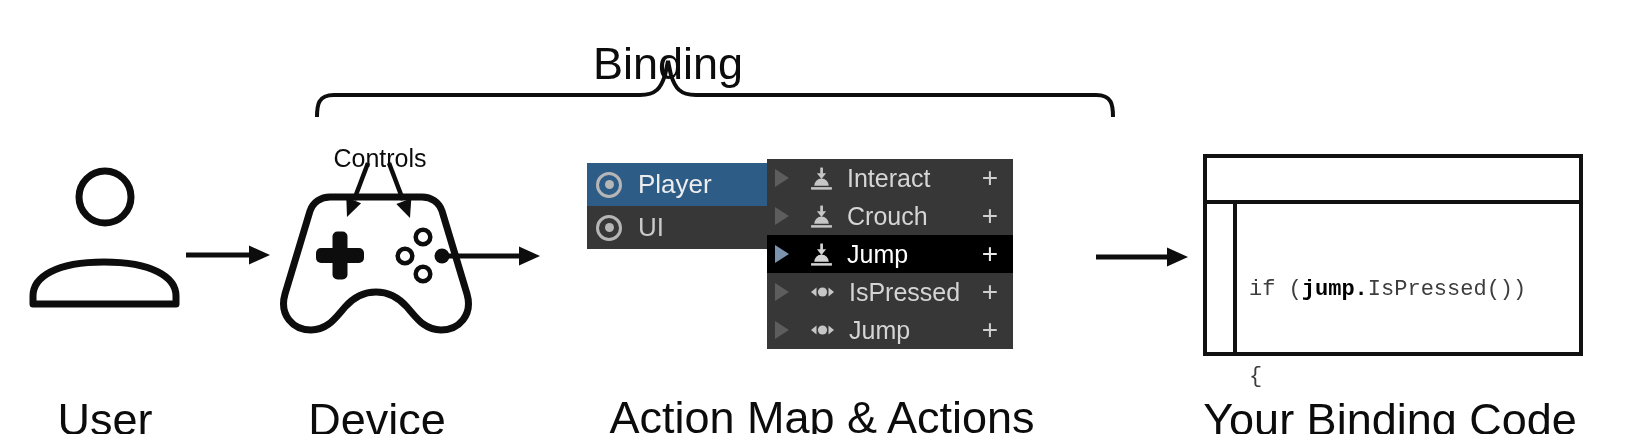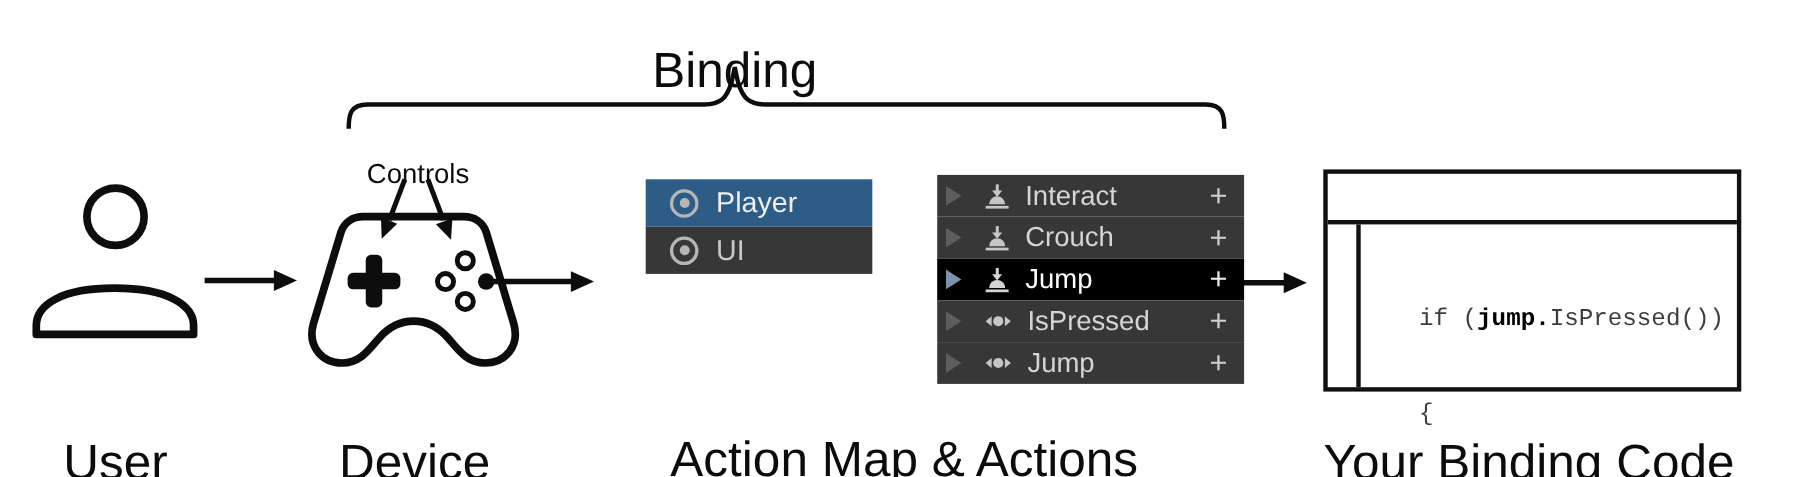--- a/index.html
+++ b/index.html
@@ -14,44 +14,44 @@
   }
   .label-binding{top:10px;left:518px;width:300px;}
   .label-controls{top:115px;left:280px;width:200px;font-size:25px;}
   .label-user{top:366px;left:-45px;width:300px;}
   .label-device{top:366px;left:227px;width:300px;}
   .label-actionmap{top:364px;left:572px;width:500px;}
   .label-code{top:366px;left:1145px;width:490px;}
 
   
   .maps-panel{position:absolute;left:587px;top:163px;width:206px;}
-  .map-row{height:43px;display:flex;align-items:center;padding-left:22px;box-sizing:border-box;font-size:26px;}
+  .map-row{height:43px;display:flex;align-items:center;padding-left:9px;box-sizing:border-box;font-size:26px;}
   .map-row.selected{background:#2d5c87;color:#ededed;}
   .map-row.normal{background:#373737;color:#c9c9c9;}
   .am-icon{width:20px;height:20px;border:3px solid #b6b6b6;border-radius:50%;
     display:flex;align-items:center;justify-content:center;margin-right:16px;flex:none;}
   .am-dot{width:9px;height:9px;background:#b6b6b6;border-radius:50%;}
 
   
-  .actions-panel{position:absolute;left:852px;top:159px;width:279px;}
+  .actions-panel{position:absolute;left:767px;top:159px;width:246px;}
   .action-row{height:38px;display:flex;align-items:center;background:#373737;color:#d5d5d5;
     font-size:25px;padding-left:5px;box-sizing:border-box;}
   .action-row.selected{background:#000000;color:#ffffff;}
   .foldout{width:0;height:0;border-top:9px solid transparent;border-bottom:9px solid transparent;
     border-left:14px solid #5d5d5d;margin:0 20px 0 3px;flex:none;}
   .action-row.selected .foldout{border-left-color:#7b93ad;}
   .row-icon{flex:none;margin-right:13px;}
   .plus{margin-left:auto;margin-right:15px;font-size:28px;color:#cfcfcf;line-height:1;}
   .action-row.selected .plus{color:#eaeaea;}
 
   
   .codebox{position:absolute;left:1203px;top:154px;width:380px;height:202px;
     border:4px solid #111;background:#fff;box-sizing:border-box;}
   .code-header{height:42px;border-bottom:4px solid #111;}
-  .code-body{display:flex;height:148px;gap:41px;}
+  .code-body{display:flex;height:148px;}
   .gutter{width:26px;border-right:4px solid #111;flex:none;}
   .codetext{margin:0;padding:13px 0 0 12px;font-family:"Liberation Mono",monospace;
     font-size:22px;line-height:29px;color:#3d3d3d;white-space:pre;}
   .codetext .kw-bold{color:#000;font-weight:bold;}
 </style>
 </head>
 <body>
 
 <div class="canvas">
 

